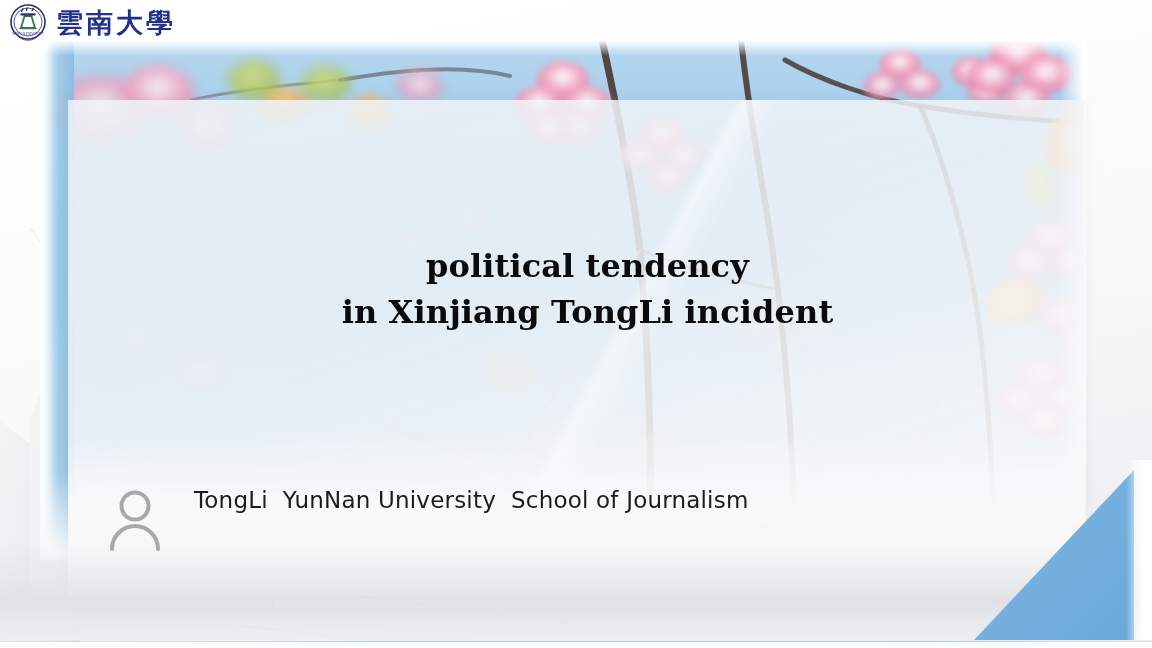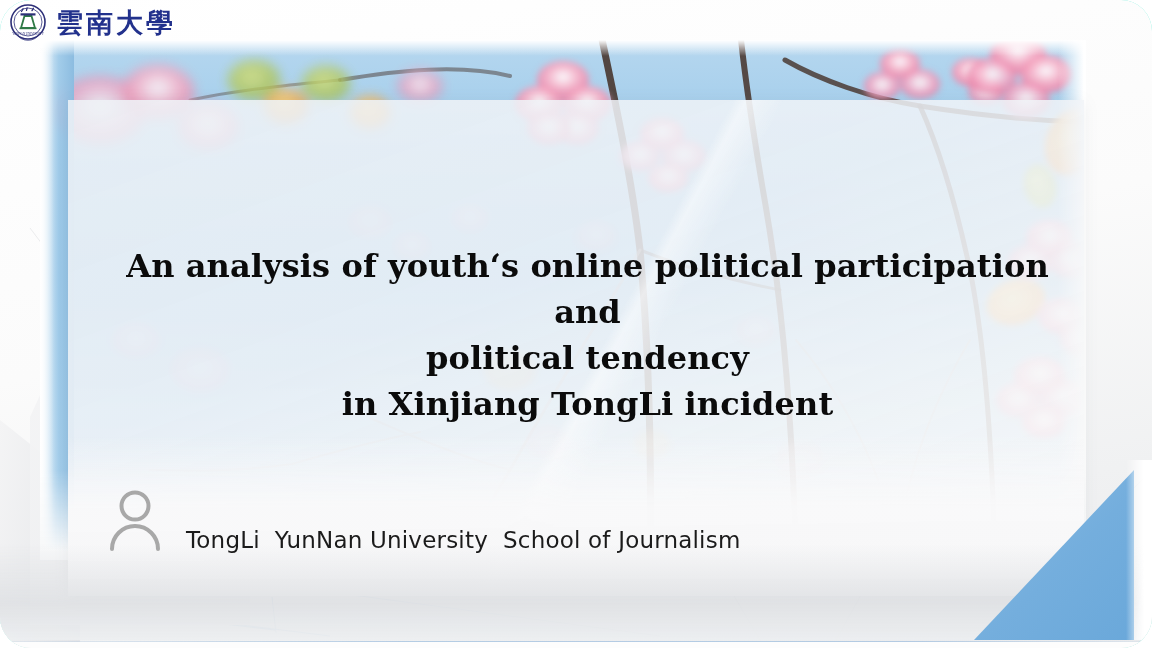--- a/index.html
+++ b/index.html
@@ -11,21 +11,20 @@
   body {
     font-family: "Liberation Sans", sans-serif;
   }
 
   #slide {
     position: relative;
     width: 1152px;
     height: 648px;
     overflow: hidden;
     background: #5eead4;
-    border-radius: 31px;
   }
 
   
   .bg-base {
     position: absolute;
     inset: 0;
     background: linear-gradient(170deg, #ffffff 0%, #fbfbfb 45%, #f0f1f2 78%, #e9eaec 100%);
   }
 
   
@@ -206,22 +205,22 @@
     color: #0b0b0b;
     letter-spacing: 0.1px;
   }
 
   
   .byline {
     position: absolute;
     left: 104px;
     top: 487px;
     display: flex;
-    align-items: flex-end;
-    gap: 20px;
+    align-items: flex-start;
+    gap: 28px;
     z-index: 20;
   }
   .person-icon { width: 62px; height: 66px; display: block; }
   .byline-text {
     font-family: "DejaVu Sans", "Liberation Sans", sans-serif;
     font-size: 23px;
     color: #1b1b1b;
     white-space: pre;
     letter-spacing: 0.2px;
   }
@@ -411,21 +410,20 @@
         <rect x="12.5" y="11.3" width="15" height="2.2" fill="#2d2f78"></rect>
         <path d="M13.5 9.5 l1.6 -2.6 M18.5 8.4 l0.6 -2.6 M24 8.6 l1.4 -2.3" stroke="#2d2f78" stroke-width="1.3" stroke-linecap="round"></path>
         <path d="M9 33 A14 14 0 0 0 31 33" fill="none" stroke="#2d2f78" stroke-width="0.7"></path>
         <text x="20" y="33.4" font-size="3" fill="#2d2f78" text-anchor="middle" font-family="'Liberation Serif', serif">YUNNAN UNIVERSITY</text>
       </svg>
     </span>
     <span class="brand-name">雲南大學</span>
   </div>
 
   <div class="title-block">
-    <div class="title-line">An analysis of youth‘s online political participation and</div>
     <div class="title-line">political tendency</div>
     <div class="title-line">in Xinjiang TongLi incident</div>
   </div>
 
   <div class="byline">
     <span>
       <svg class="person-icon" viewBox="0 0 62 66">
         <circle cx="31" cy="19" r="13.5" fill="none" stroke="#a8a8a8" stroke-width="4"></circle>
         <path d="M8 62 A23 23 0 0 1 54 62" fill="none" stroke="#a8a8a8" stroke-width="4" stroke-linecap="round"></path>
       </svg>

